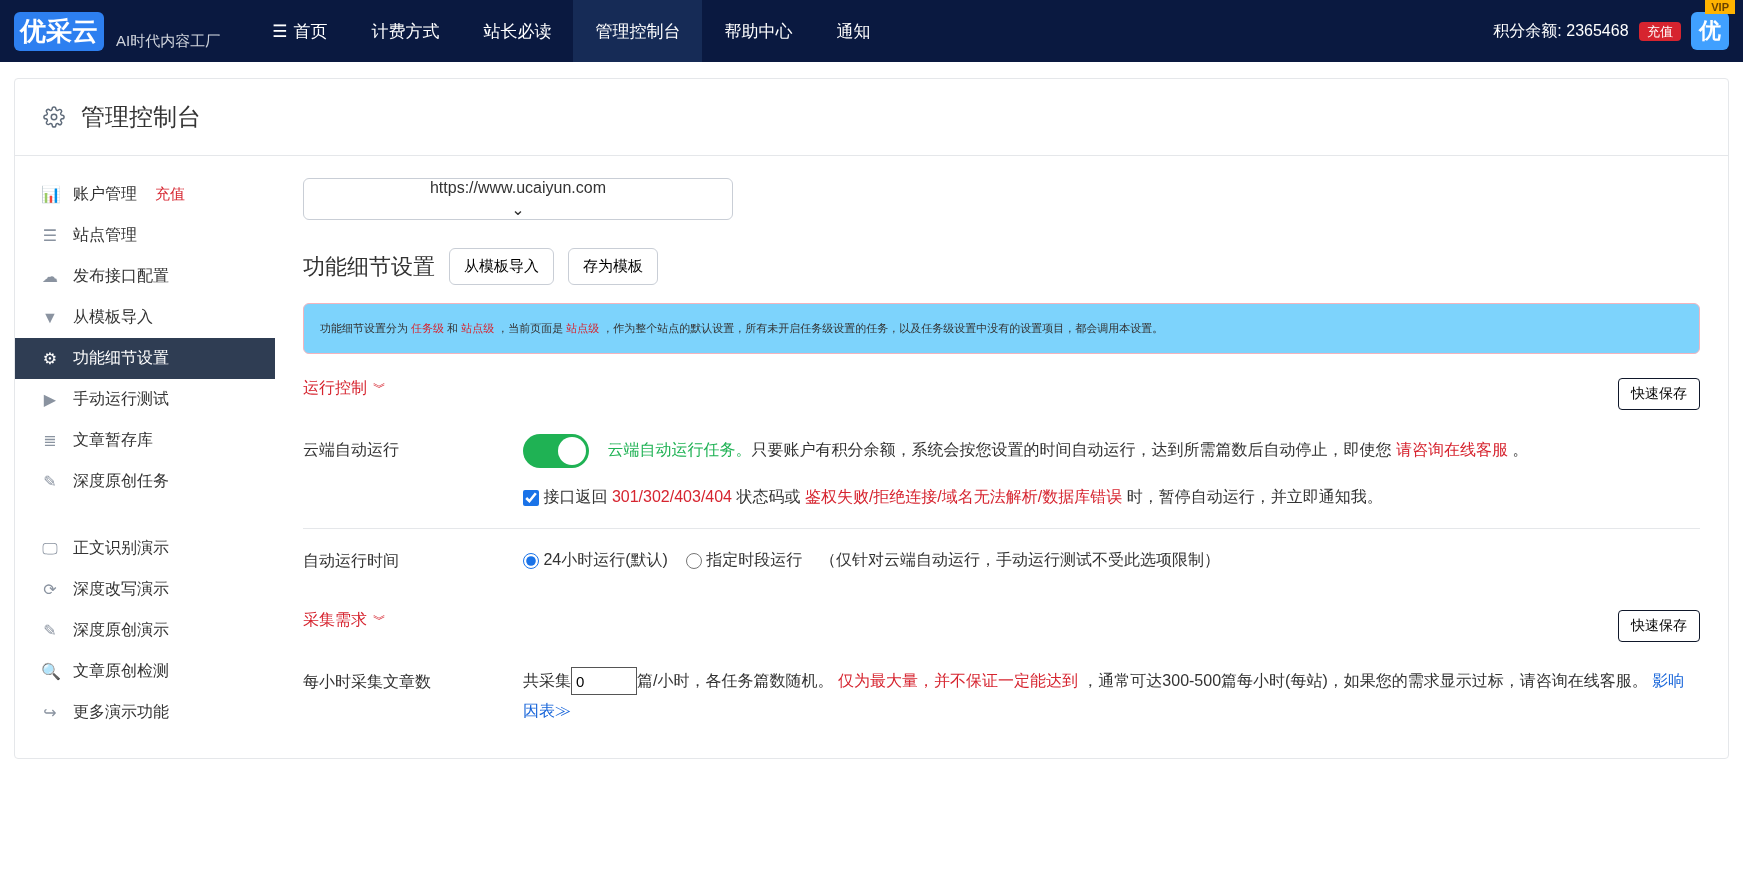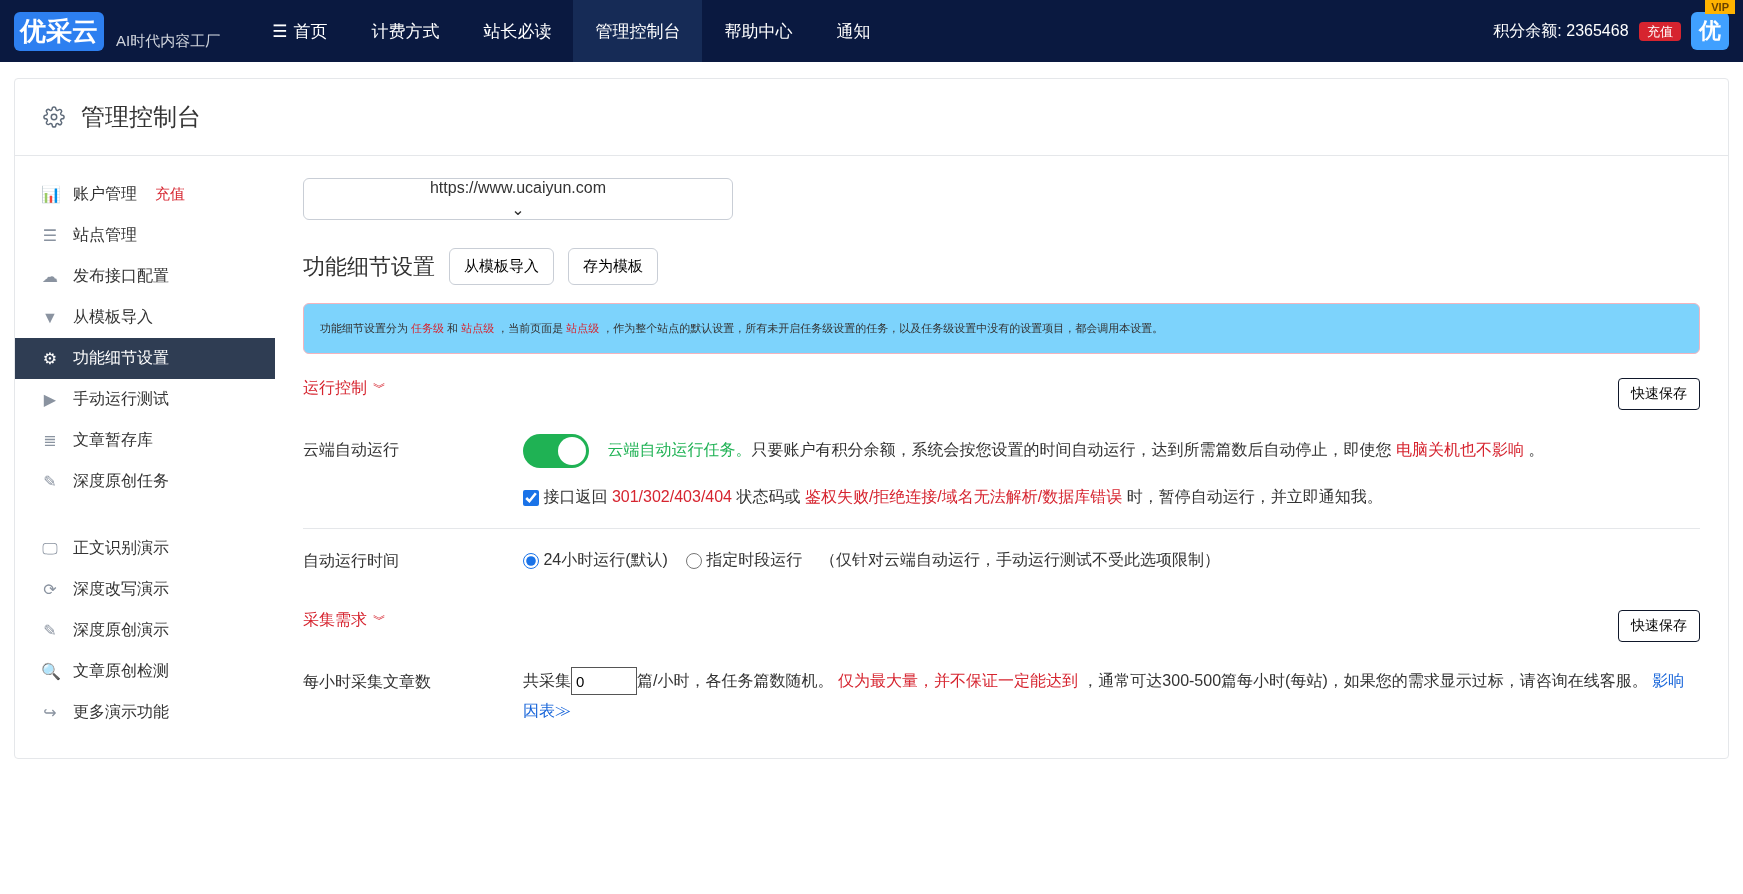--- a/index.html
+++ b/index.html
@@ -199,21 +199,21 @@
               <span class="chev">︾</span>
             </div>
           <button class="quick-save">快速保存</button>
         </div>
 
         <div class="form-row">
           <div class="form-label">云端自动运行</div>
           <div class="form-val">
             <div>
               <span class="switch"></span>
-              <span class="green">云端自动运行任务。</span><span>只要账户有积分余额，系统会按您设置的时间自动运行，达到所需篇数后自动停止，即使您</span><span class="red"> 电脑关机也不影响 </span><span>。</span>
+              <span class="green">云端自动运行任务。</span><span>只要账户有积分余额，系统会按您设置的时间自动运行，达到所需篇数后自动停止，即使您</span><span class="red"> 请咨询在线客服 </span><span>。</span>
             </div>
             <div style="margin-top:14px;">
               <input type="checkbox" class="checkbox" checked="" style="">
               <span>接口返回</span><span class="red"> 301/302/403/404 </span><span>状态码或</span><span class="red"> 鉴权失败/拒绝连接/域名无法解析/数据库错误 </span><span>时，暂停自动运行，并立即通知我。</span>
             </div>
           </div>
         </div>
         <div class="hr"></div>
 
         <div class="form-row">

